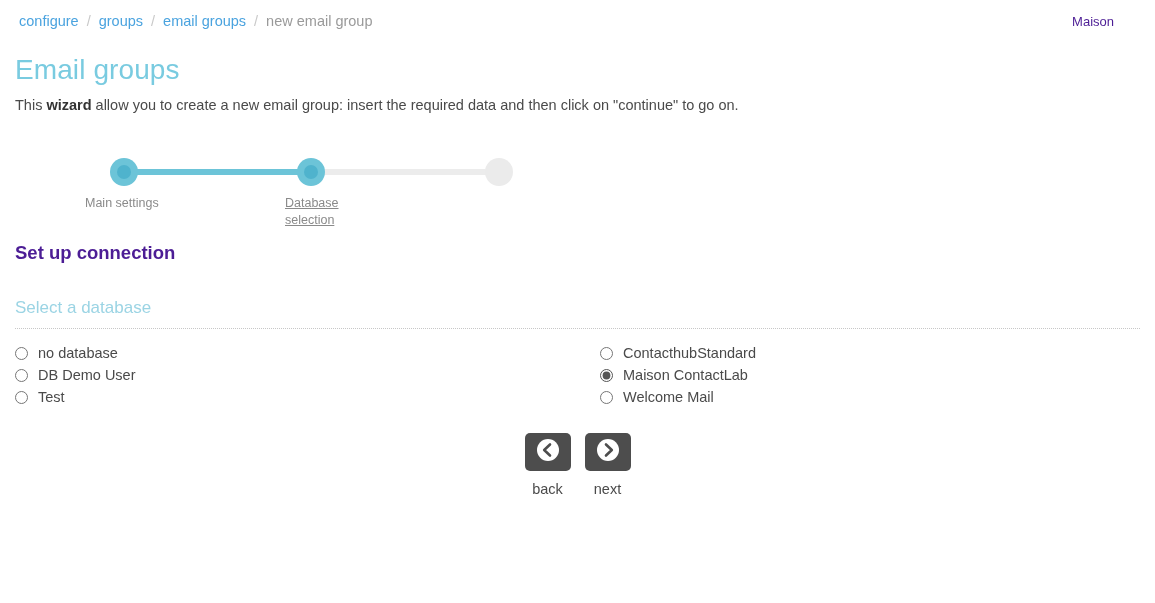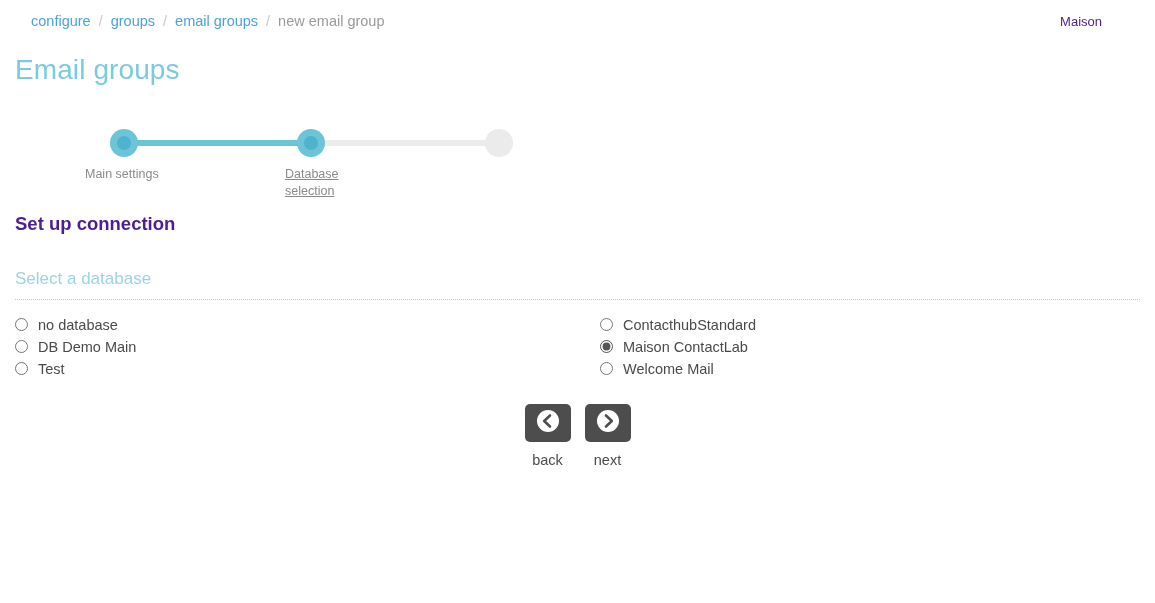--- a/index.html
+++ b/index.html
@@ -16,21 +16,21 @@
     position: relative;
   }
 
   
   .topbar {
     position: absolute;
     top: 0; left: 0; right: 0;
     height: 42px;
     display: flex;
     align-items: center;
-    padding: 0 31px;
+    padding: 0 19px;
     box-sizing: border-box;
   }
   .breadcrumb {
     display: flex;
     align-items: center;
     font-size: 14.5px;
     white-space: nowrap;
   }
   .crumb-link {
     color: #4aa3df;
@@ -242,20 +242,21 @@
     <span class="crumb-sep">/</span>
     <span class="crumb-current">new email group</span>
   </nav>
   <div class="user-label">Maison</div>
 </div>
 
 <div class="page-wrap">
 
   <h1 class="page-title">Email groups</h1>
 
+  <p class="page-intro"><span>This </span><b>wizard</b><span> allow you to create a new email group: insert the required data and then click on "continue" to go on.</span></p>
 
   <div class="stepper">
     <div class="stepper-inner">
       <div class="step-line active l1"></div>
       <div class="step-line l2"></div>
 
       <div class="step-node active n1"></div>
       <div class="step-node active n2"></div>
       <div class="step-node n3"></div>
 
@@ -272,21 +273,21 @@
 
   <div class="radio-grid">
 
     <label class="radio-row">
       <input type="radio" name="database" style="">
       <span>no database</span>
     </label>
 
     <label class="radio-row">
       <input type="radio" name="database" style="">
-      <span>DB Demo Main</span>
+      <span>DB Demo User</span>
     </label>
 
     <label class="radio-row">
       <input type="radio" name="database" style="">
       <span>Test</span>
     </label>
 
     <label class="radio-row">
       <input type="radio" name="database" style="">
       <span>ContacthubStandard</span>

